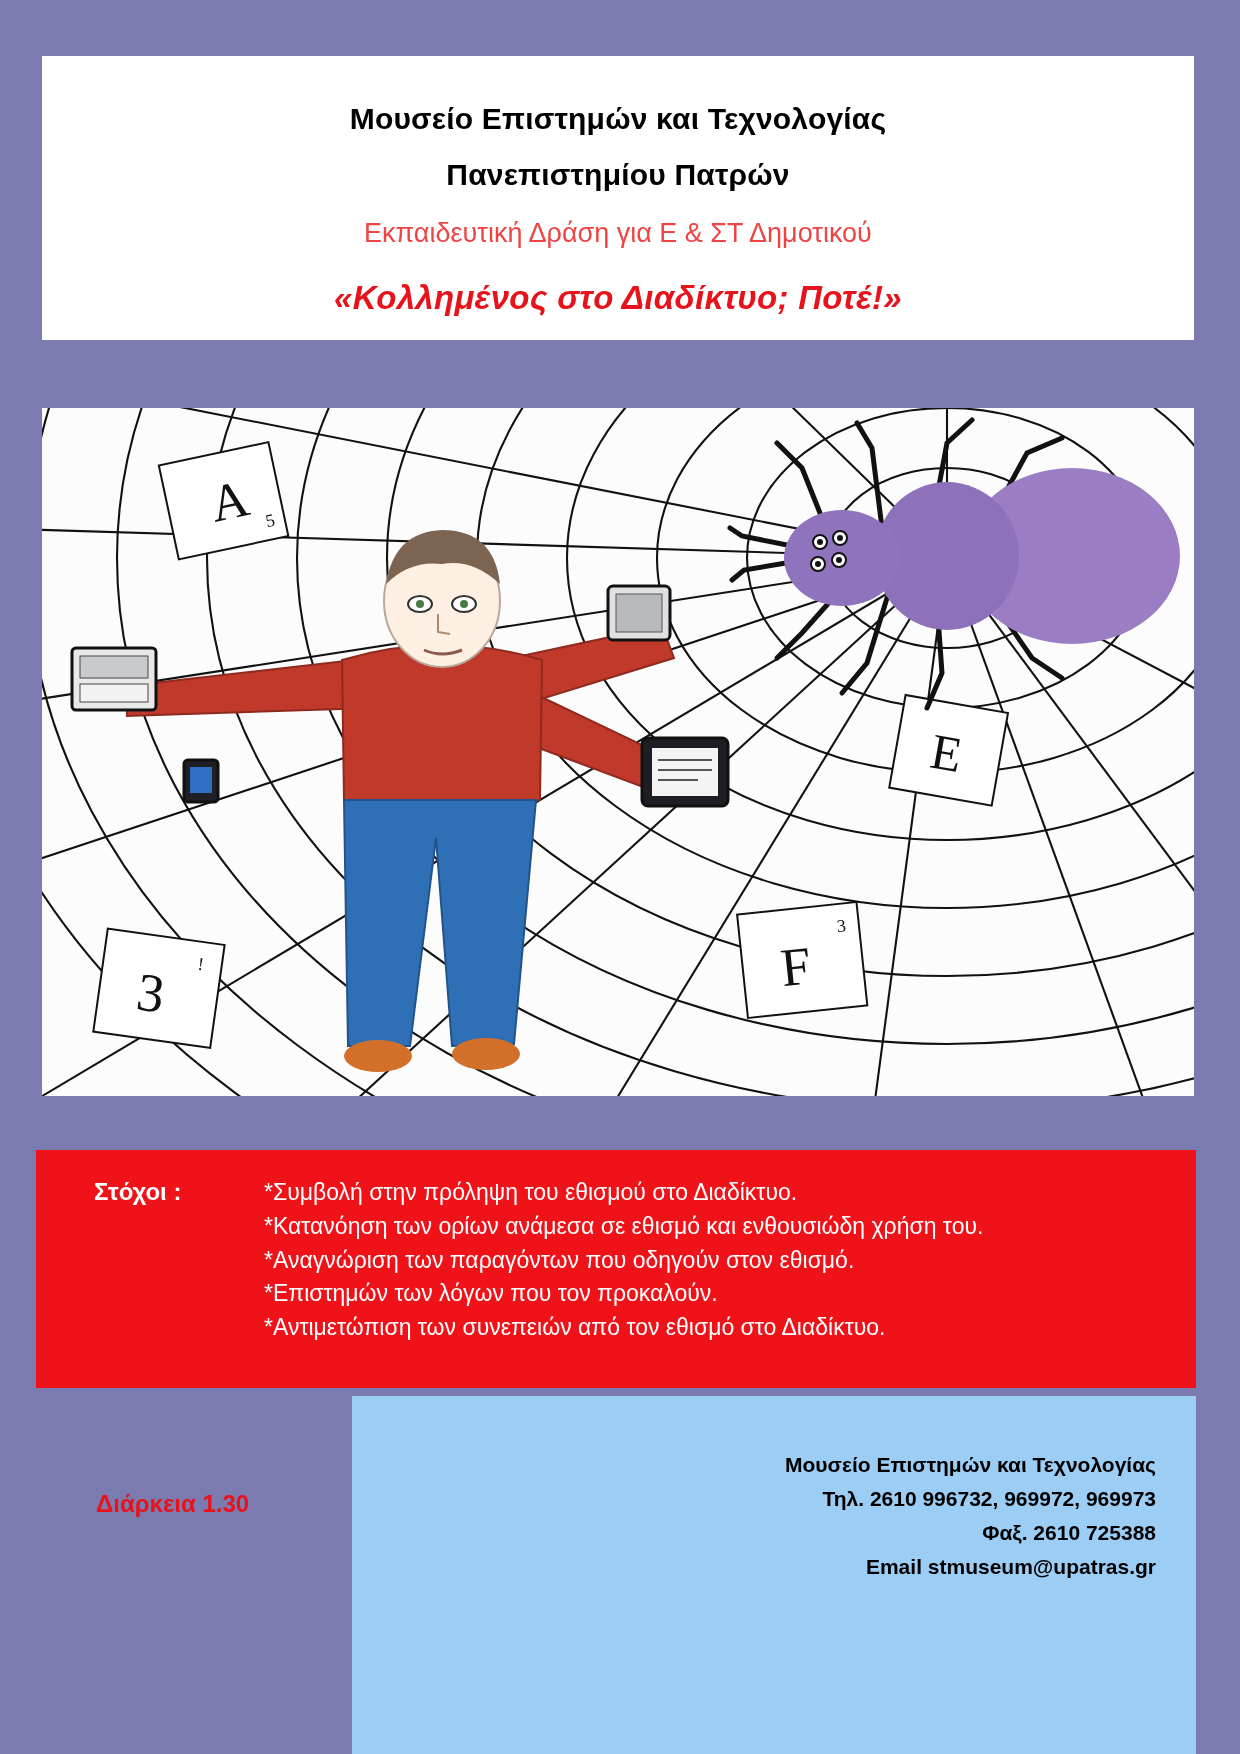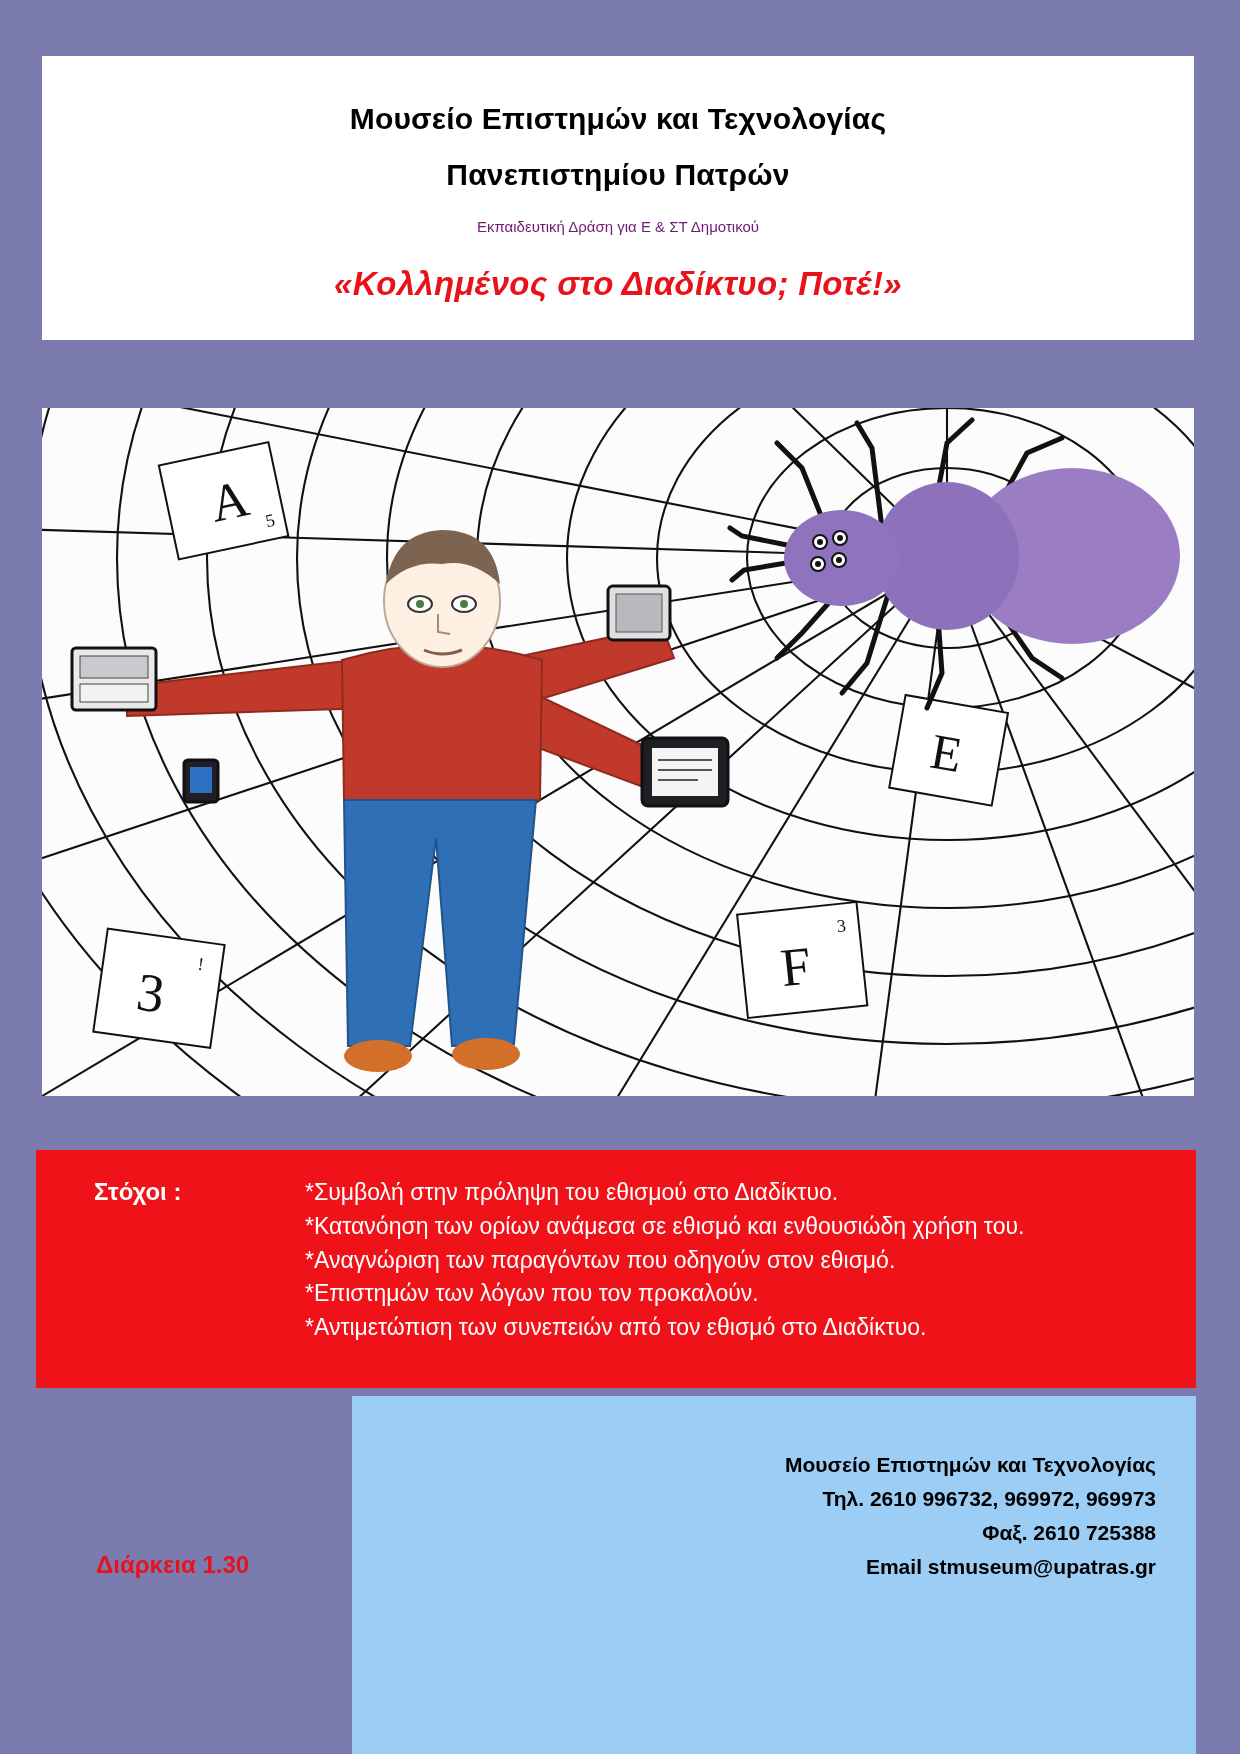--- a/index.html
+++ b/index.html
@@ -31,22 +31,22 @@
   .header-line2 {
     font-size: 30px;
     font-weight: bold;
     color: #000000;
     letter-spacing: 0.2px;
     line-height: 1.0;
   }
   .header-line1 { margin-bottom: 26px; }
   .header-line2 { margin-bottom: 28px; }
   .header-sub {
-    font-size: 15px;
-    color: #701a75;
+    font-size: 27px;
+    color: #ef4444;
     margin-bottom: 30px;
   }
   .header-title {
     font-size: 33px;
     font-weight: bold;
     font-style: italic;
     color: #e8121a;
     letter-spacing: 0.3px;
     text-align: center;
   }
@@ -86,21 +86,21 @@
     padding-top: 2px;
     padding-left: 28px;
     width: 170px;
     flex: 0 0 auto;
   }
   .goals-list {
     color: #ffffff;
     font-size: 23px;
     line-height: 1.47;
   }
-  .goals-list div { white-space: nowrap; margin-left: 41px; }
+  .goals-list div { white-space: nowrap; }
 
   
   .footer-blue {
     position: absolute;
     left: 352px;
     top: 1396px;
     width: 844px;
     height: 358px;
     background: #9ccdf5;
     box-sizing: border-box;
@@ -109,21 +109,21 @@
   }
   .footer-blue div {
     font-size: 21px;
     font-weight: bold;
     color: #000000;
     line-height: 1.62;
   }
   .duration {
     position: absolute;
     left: 96px;
-    top: 1551px;
+    top: 1490px;
     font-size: 24px;
     font-weight: bold;
     color: #e8121a;
   }
 </style>
 </head>
 <body>
 
 <div class="header-card">
   <div class="header-line1">Μουσείο Επιστημών και Τεχνολογίας</div>

